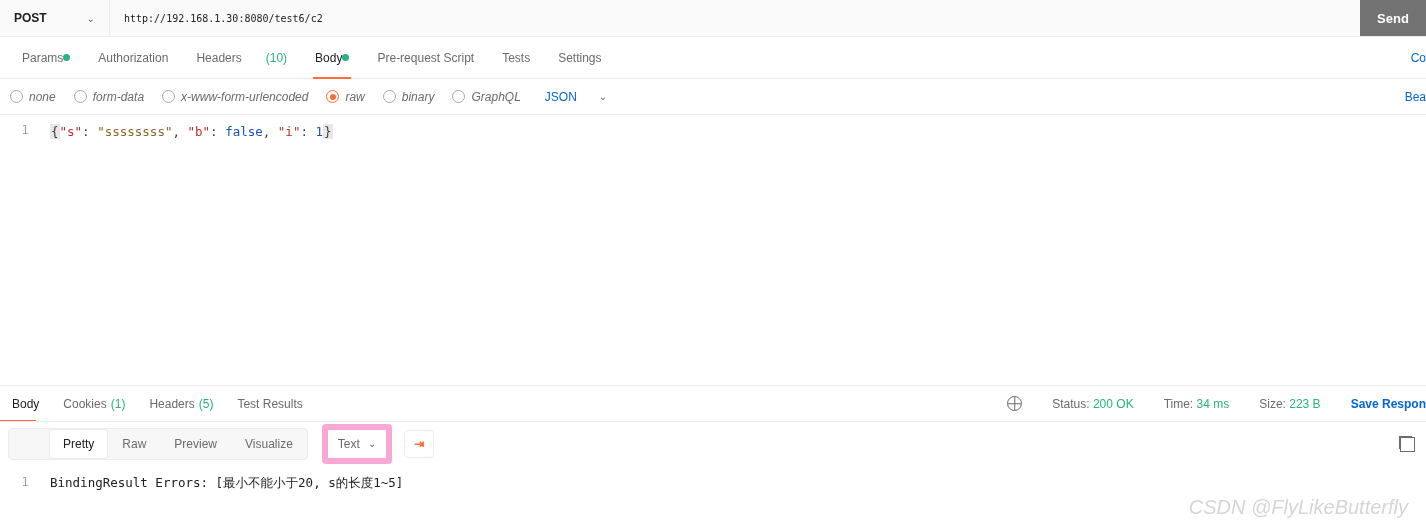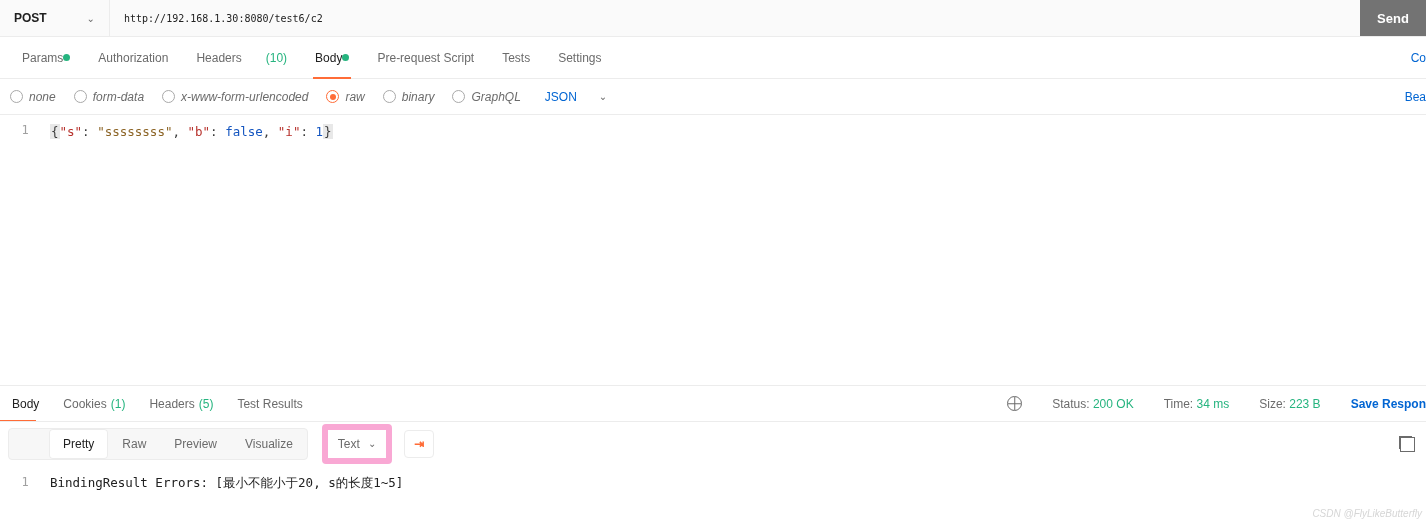--- a/index.html
+++ b/index.html
@@ -66,21 +66,21 @@
   .copy-btn { margin-left: auto; margin-right: 14px; cursor: pointer; color: #6b6b6b; }
   .copy-icon { width: 13px; height: 13px; border: 1.5px solid #6b6b6b; display: inline-block; position: relative; }
   .copy-icon::before { content: ""; position: absolute; width: 13px; height: 13px; border: 1.5px solid #6b6b6b; right: -4px; bottom: -4px; background: #fff; }
 
   
   .resp-body { padding: 6px 0; }
   .resp-line { display: flex; }
   .resp-line .lineno { padding-top: 4px; }
   .resp-line .txt { padding-top: 4px; font-size: 12.5px; color: #212121; }
 
-  .watermark { position: fixed; right: 4px; bottom: 6px; color: #d6d6d6; font-size: 10px; pointer-events: none; font-style: italic;}
+  .watermark { position: fixed; right: 18px; bottom: 6px; color: #d6d6d6; font-size: 20px; pointer-events: none; font-style: italic;}
 </style>
 </head>
 <body>
 
 <div class="req-bar">
   <div class="method-select">
     <span>POST</span>
     <span class="chevron">⌄</span>
   </div>
   <input class="url-input mono" value="http://192.168.1.30:8080/test6/c2" style="">

